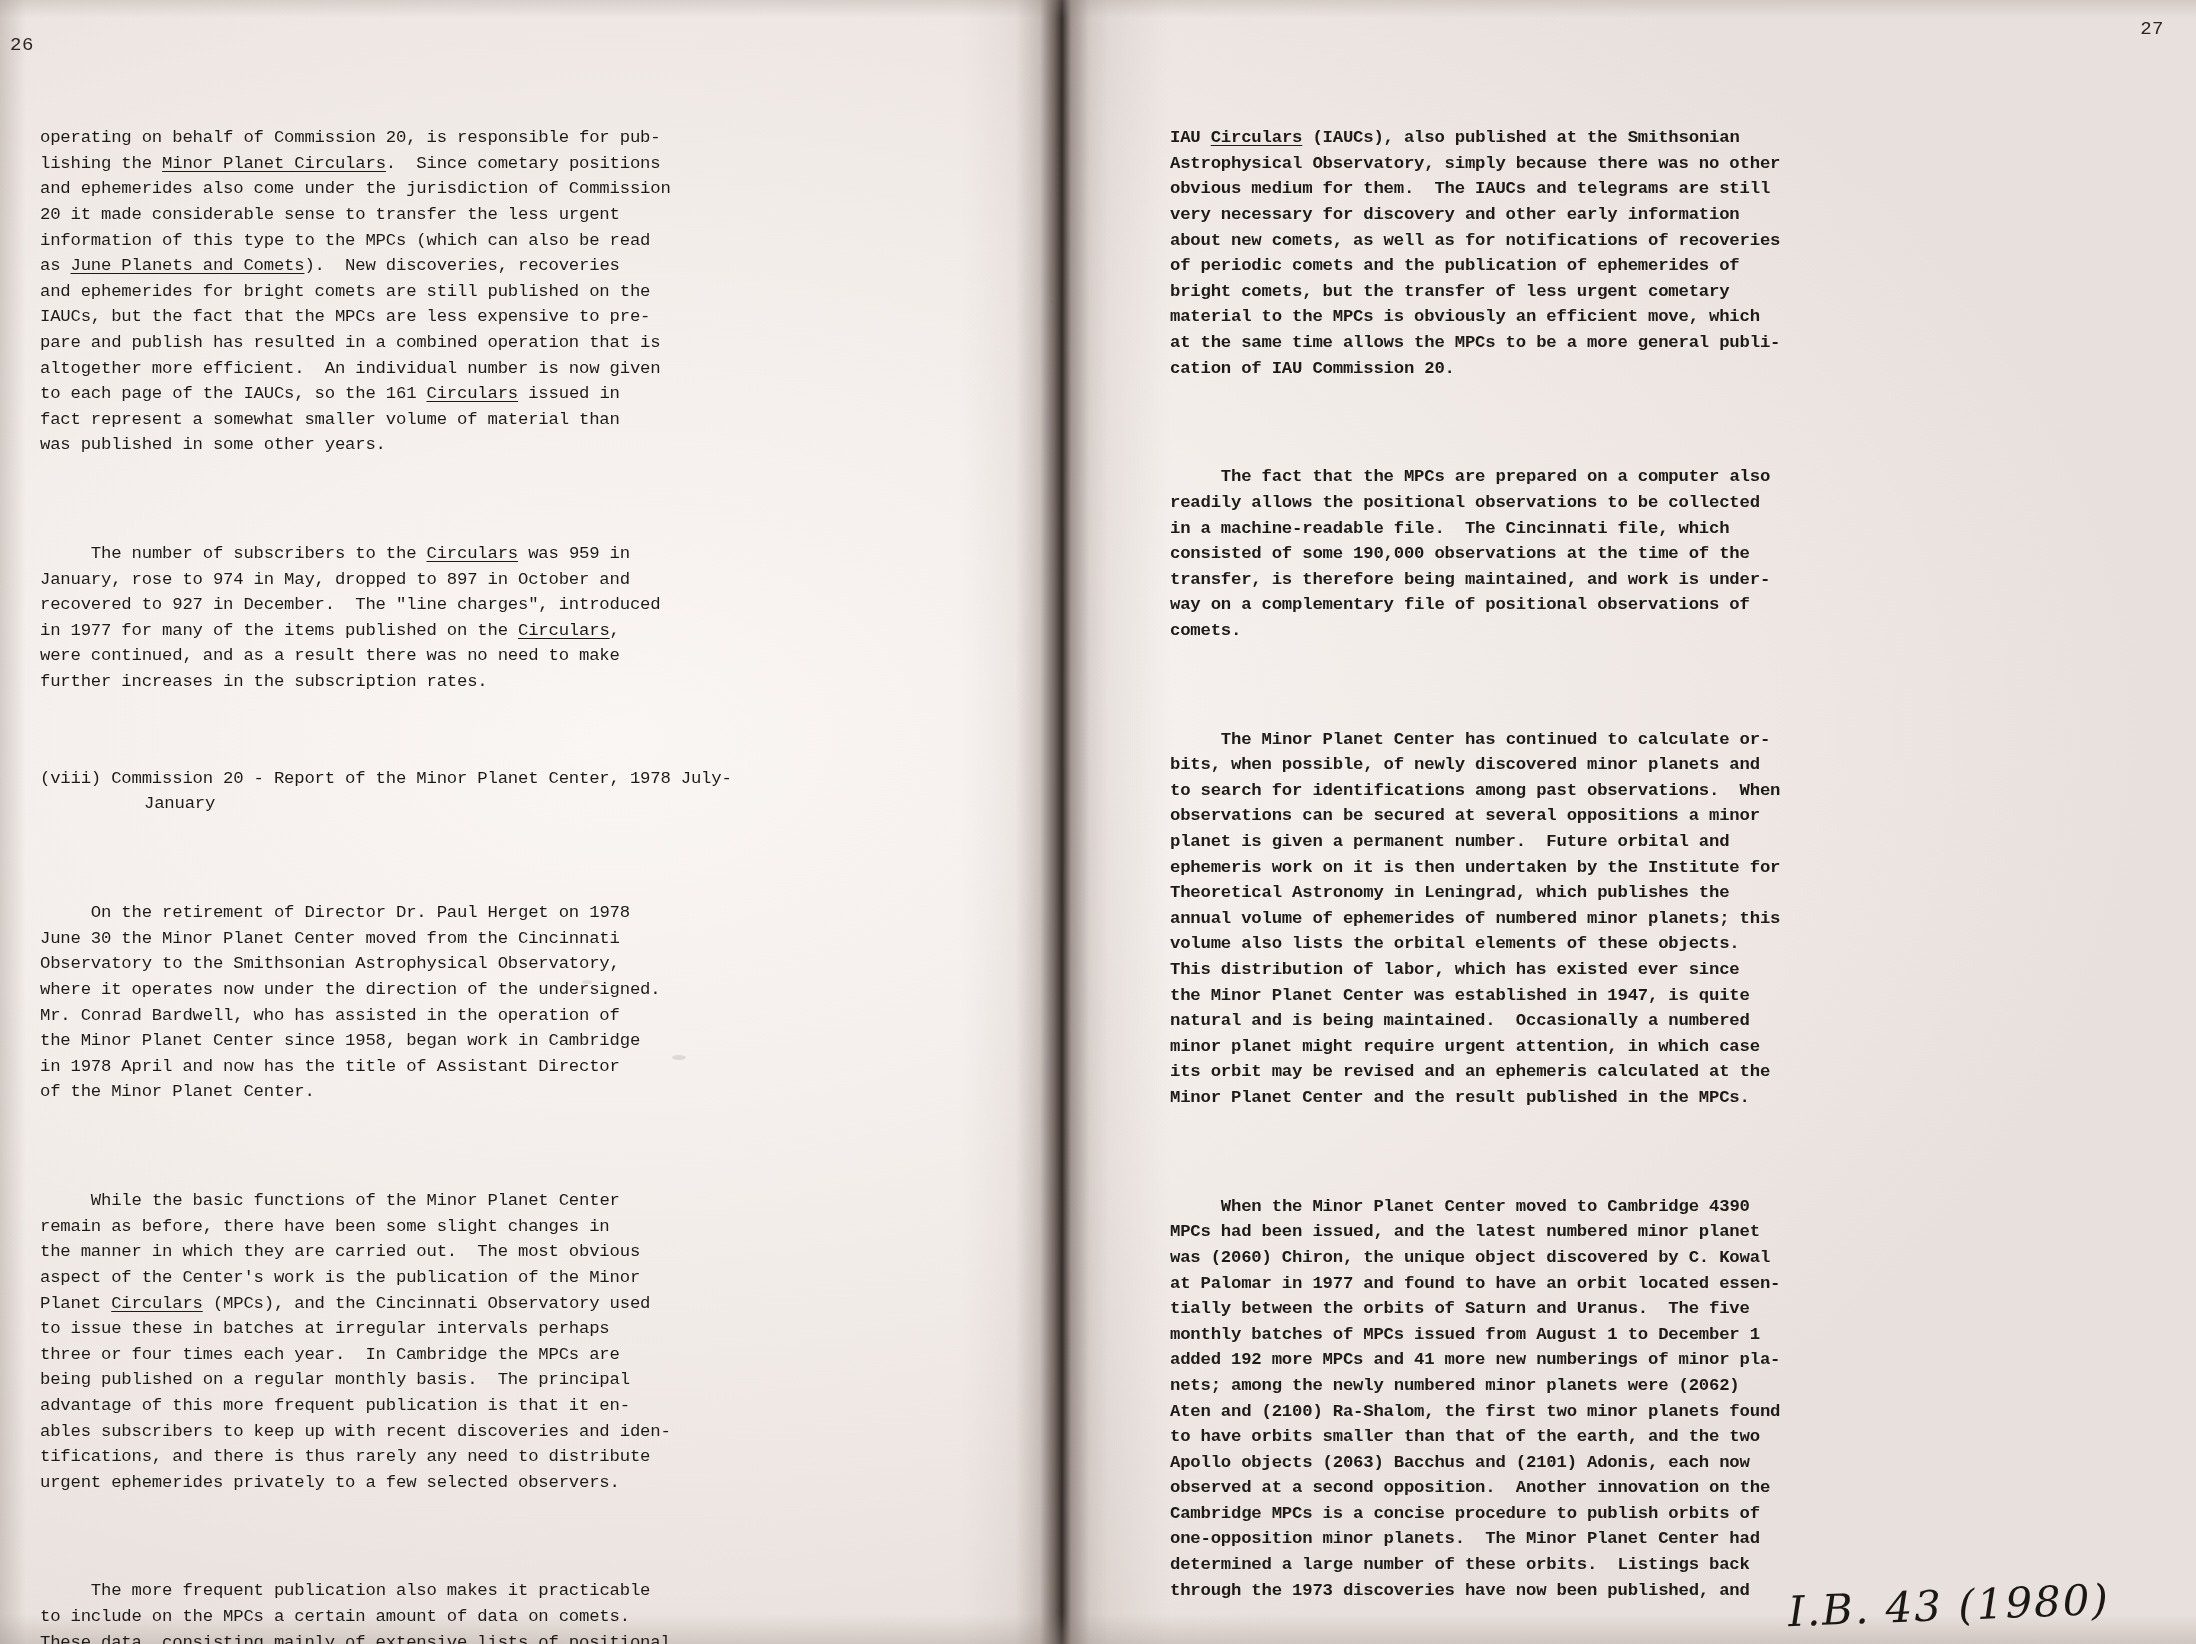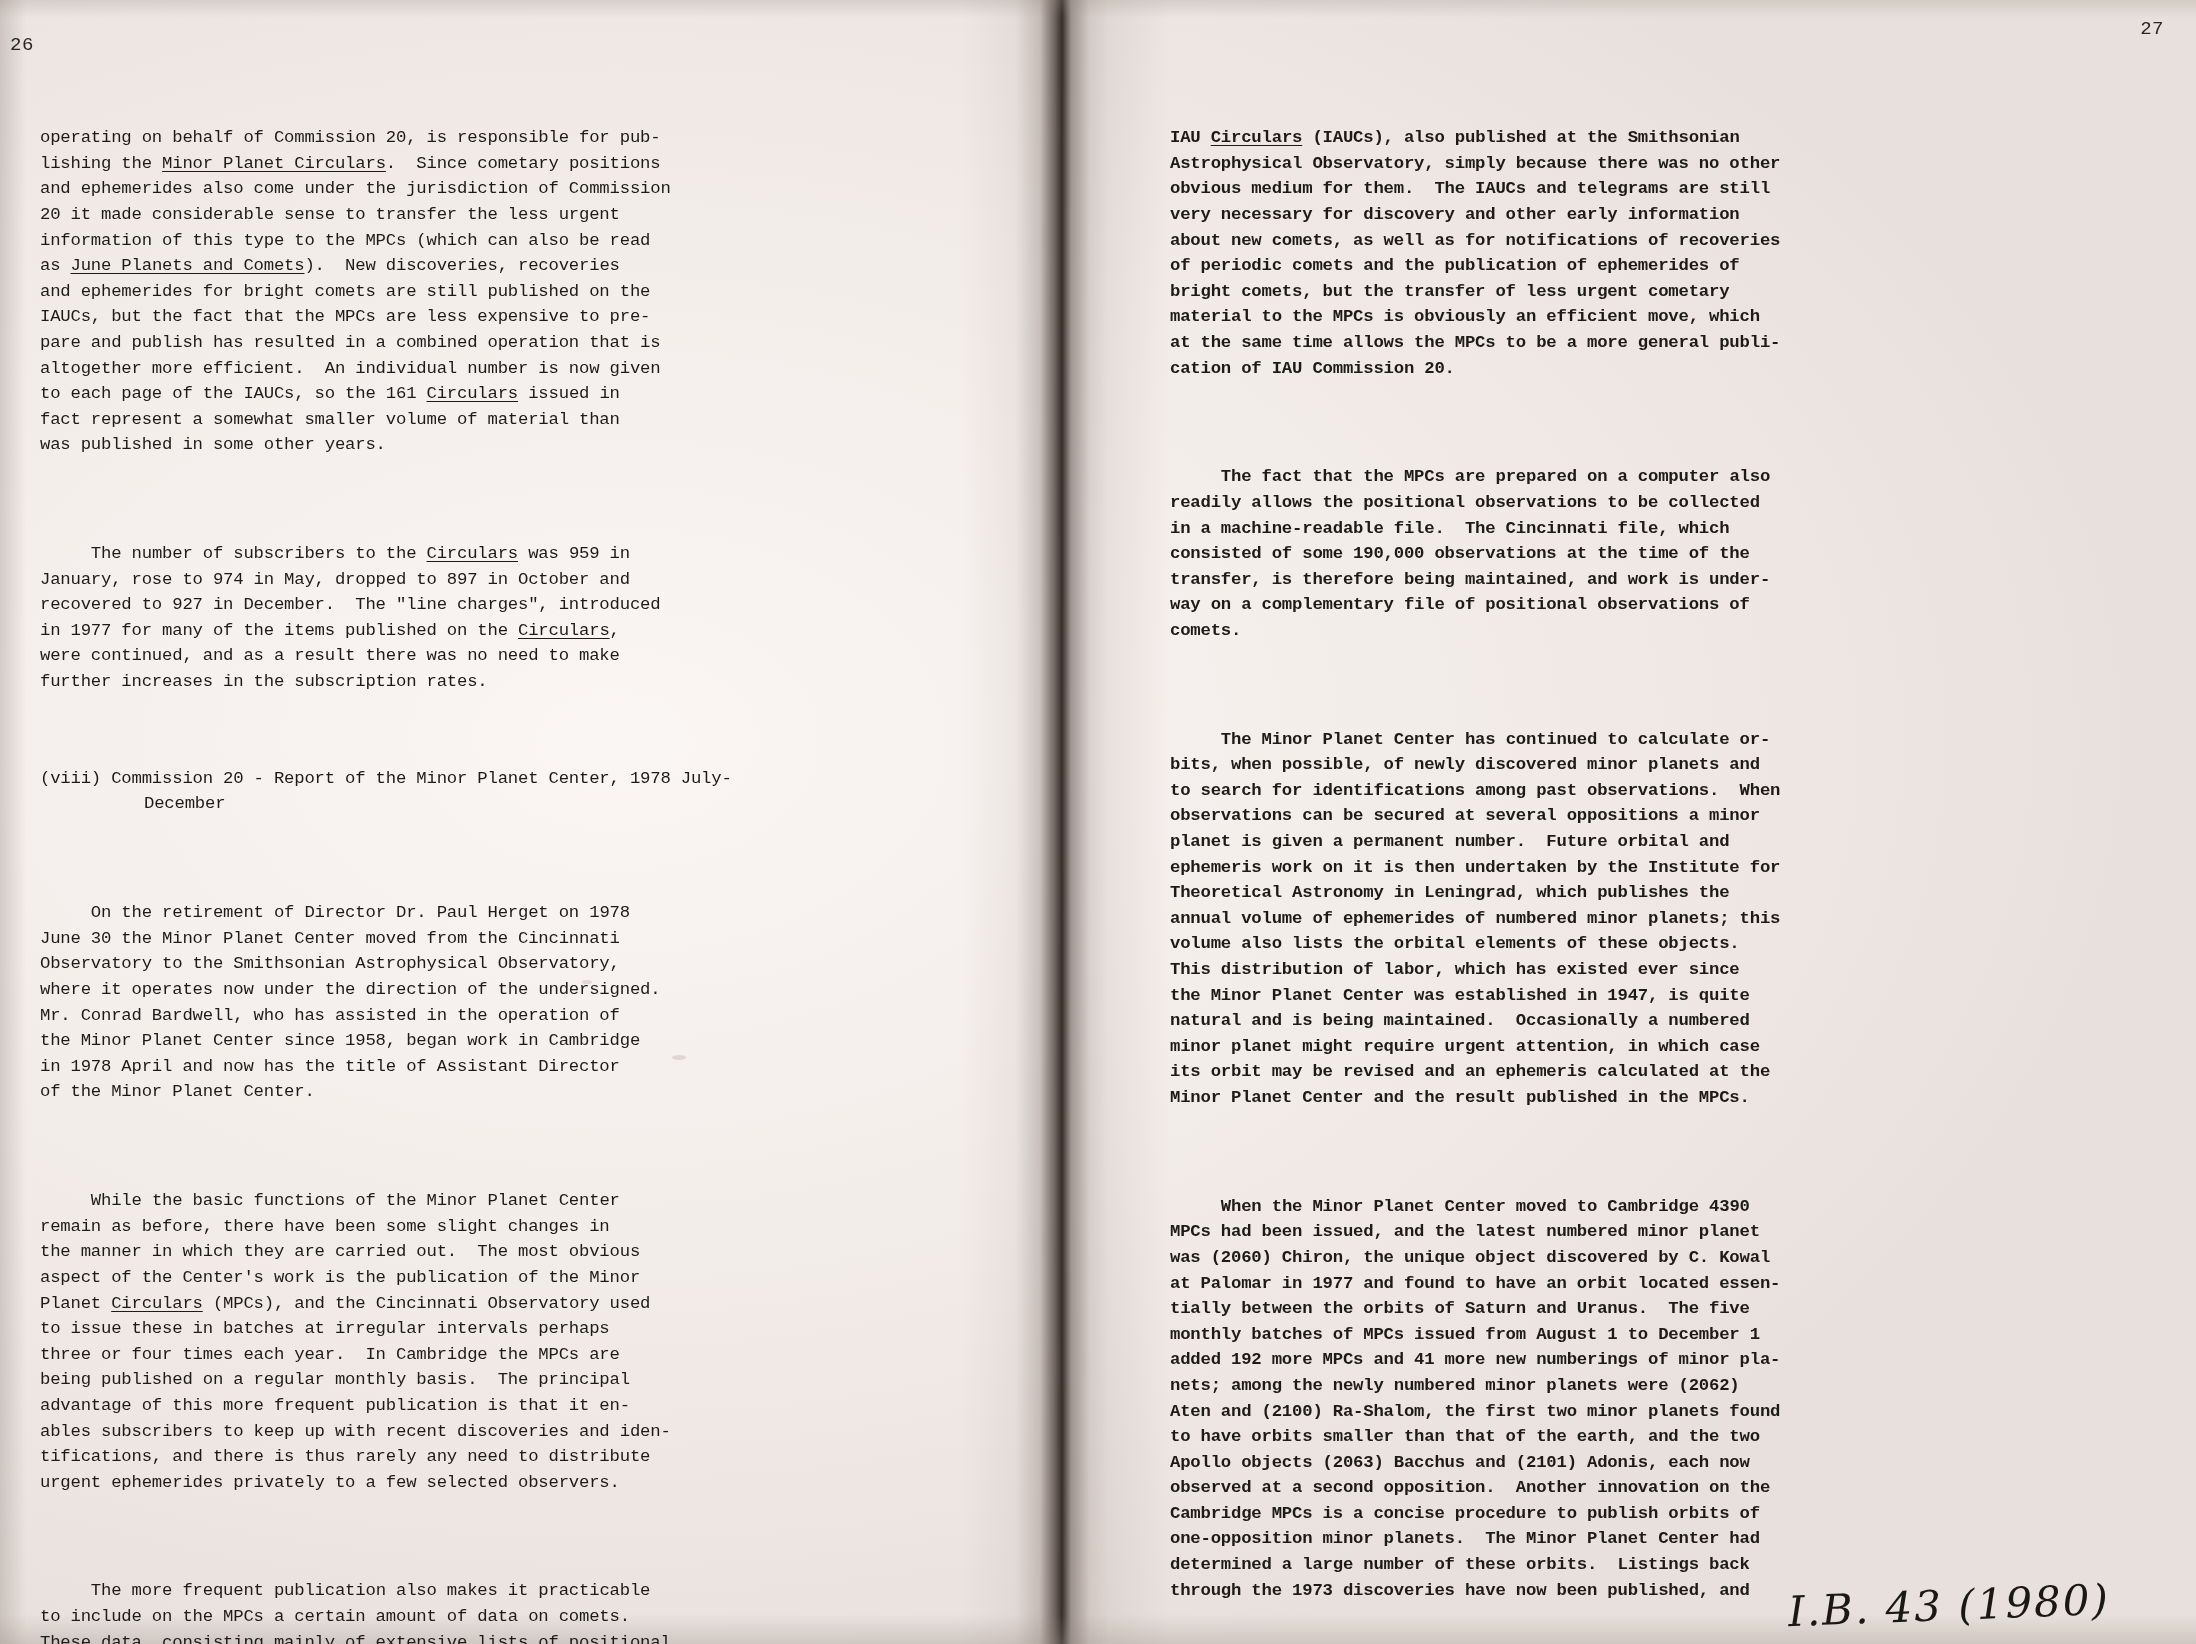--- a/index.html
+++ b/index.html
@@ -165,21 +165,21 @@
 to each page of the IAUCs, so the 161 <span class="u">Circulars</span> issued in
 fact represent a somewhat smaller volume of material than
 was published in some other years.</p>
     <p class="para">     The number of subscribers to the <span class="u">Circulars</span> was 959 in
 January, rose to 974 in May, dropped to 897 in October and
 recovered to 927 in December.  The "line charges", introduced
 in 1977 for many of the items published on the <span class="u">Circulars</span>,
 were continued, and as a result there was no need to make
 further increases in the subscription rates.</p>
     <p class="entry">(viii) Commission 20 - Report of the Minor Planet Center, 1978 July-
-December</p>
+January</p>
     <p class="para">     On the retirement of Director Dr. Paul Herget on 1978
 June 30 the Minor Planet Center moved from the Cincinnati
 Observatory to the Smithsonian Astrophysical Observatory,
 where it operates now under the direction of the undersigned.
 Mr. Conrad Bardwell, who has assisted in the operation of
 the Minor Planet Center since 1958, began work in Cambridge
 in 1978 April and now has the title of Assistant Director
 of the Minor Planet Center.</p>
     <p class="para">     While the basic functions of the Minor Planet Center
 remain as before, there have been some slight changes in

